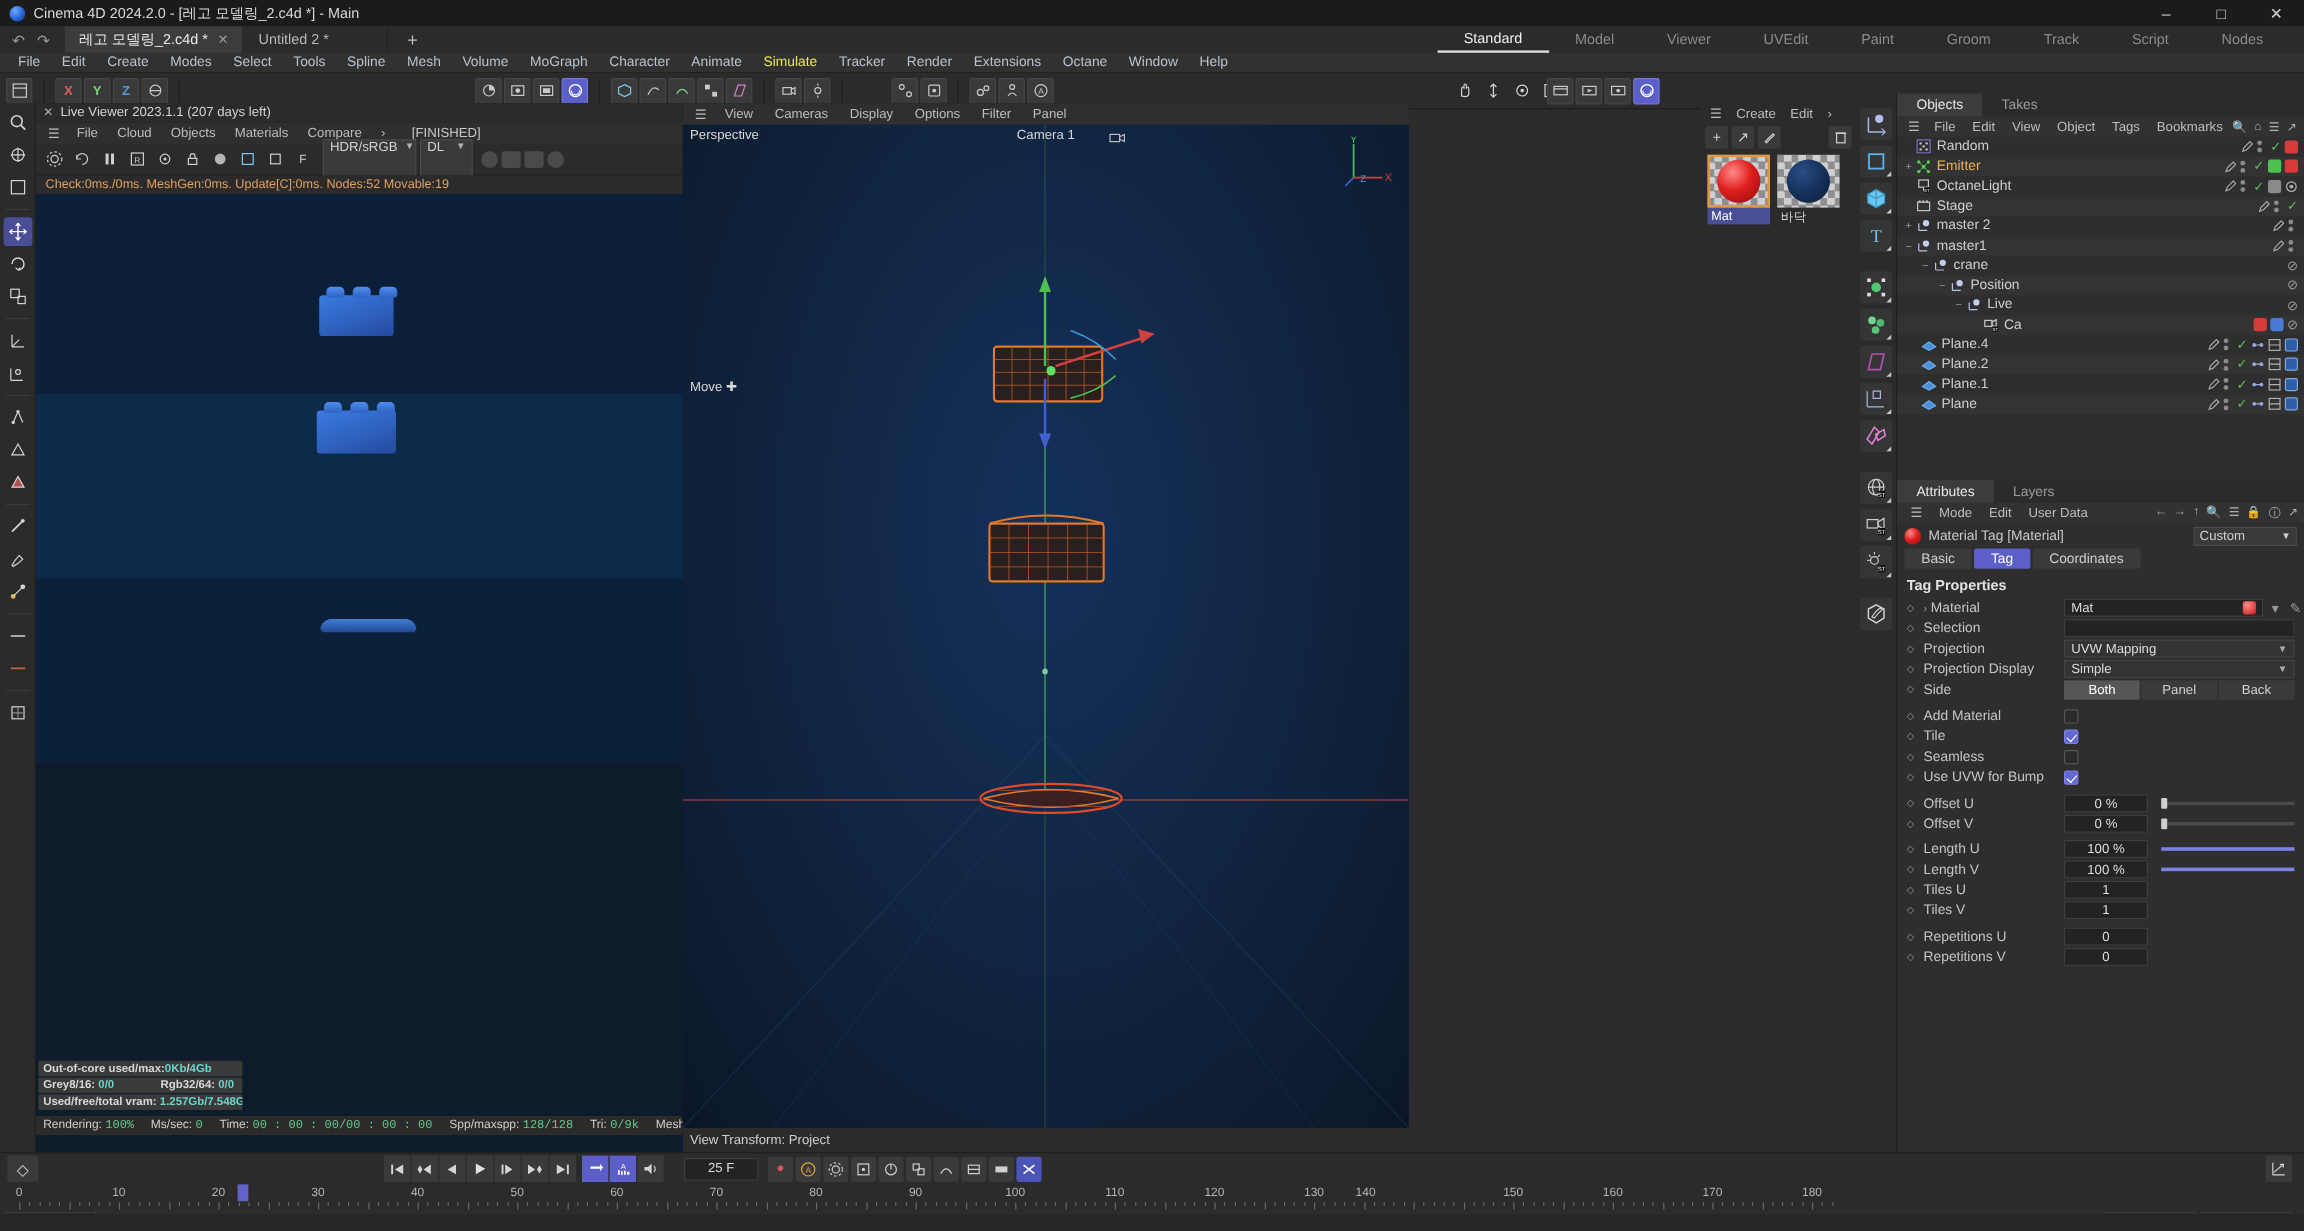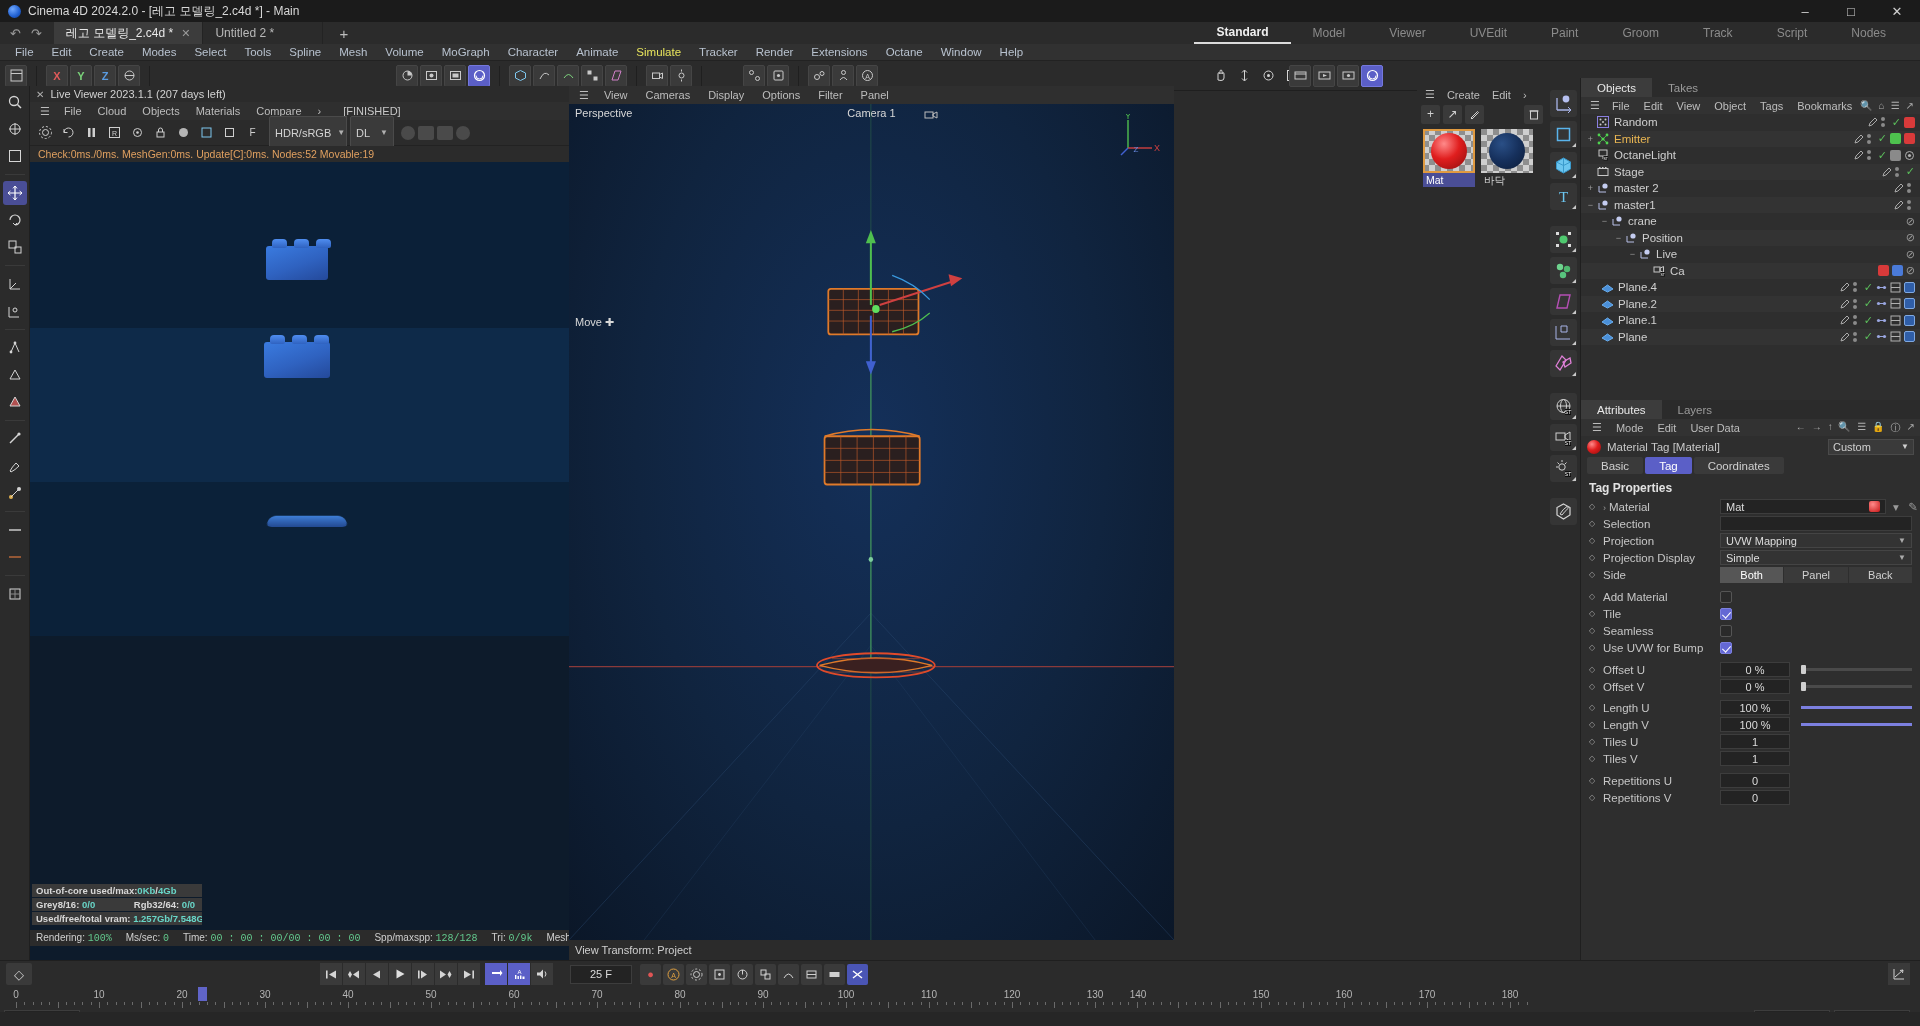--- a/index.html
+++ b/index.html
@@ -41,21 +41,21 @@
     color: #b9b9b9; background: #2b2b2b; border-right: 1px solid #232323;
     min-width: 120px;
   }
   .doc-tab.active { background: #3c3c3c; color: #e8e8e8; }
   .doc-tab .x { color: #9a9a9a; font-size: 11px; }
   .tab-plus { display: flex; align-items: center; padding: 0 16px; color: #bdbdbd; font-size: 15px; }
   .layout-tabs { margin-left: auto; display: flex; align-items: stretch; padding-right: 12px; }
   .layout-tab {
     padding: 0 22px; display: flex; align-items: center; color: #8b8b8b; font-size: 12px;
   }
-  .layout-tab.active { color: #f0f0f0; border-bottom: 2px solid #dcdcdc; font-weight: bold; }
+  .layout-tab.active { color: #f0f0f0; border-bottom: 2px solid #dcdcdc; }
 
   
   .menubar {
     height: 17px; background: #313131; display: flex; align-items: center;
     padding-left: 6px; font-size: 11.5px; border-bottom: 1px solid #222;
   }
   .menu-item { padding: 0 9px; color: #b8c2cf; line-height: 17px; }
   .menu-item.hl { color: #e8e45c; }
 
   
@@ -111,21 +111,21 @@
   .lv-toolbar {
     height: 26px; background: #2b2b2b; display: flex; align-items: center;
     gap: 3px; padding: 0 5px; border-bottom: 1px solid #222;
   }
   .lv-tb-ic {
     width: 20px; height: 20px; border-radius: 2px; display: flex;
     align-items: center; justify-content: center; color: #cfcfcf; font-size: 11px;
   }
   .lv-combo {
     height: 34px; background: #3a3a3a; border: 1px solid #4a4a4a; border-radius: 2px;
-    color: #d2d2d2; font-size: 11px; display: flex; align-items: center;
+    color: #d2d2d2; font-size: 11px; display: flex; align-items: flex-start;
     padding: 0 5px; gap: 6px;
   }
   .lv-combo .caret { margin-left: auto; font-size: 8px; color: #b0b0b0; }
   .lv-swatch { width: 16px; height: 14px; border-radius: 2px; background: #4a4a4a; }
   .lv-statusline {
     height: 16px; background: #2b2b2b; color: #e0a060; font-size: 10.5px;
     display: flex; align-items: center; padding-left: 8px;
   }
   .lv-canvas { flex: 1; position: relative; overflow: hidden;
                background: linear-gradient(180deg,#0b2038 0%, #0d2741 40%, #0a2039 62%, #0d1c2e 63%, #0e1b29 100%); }

